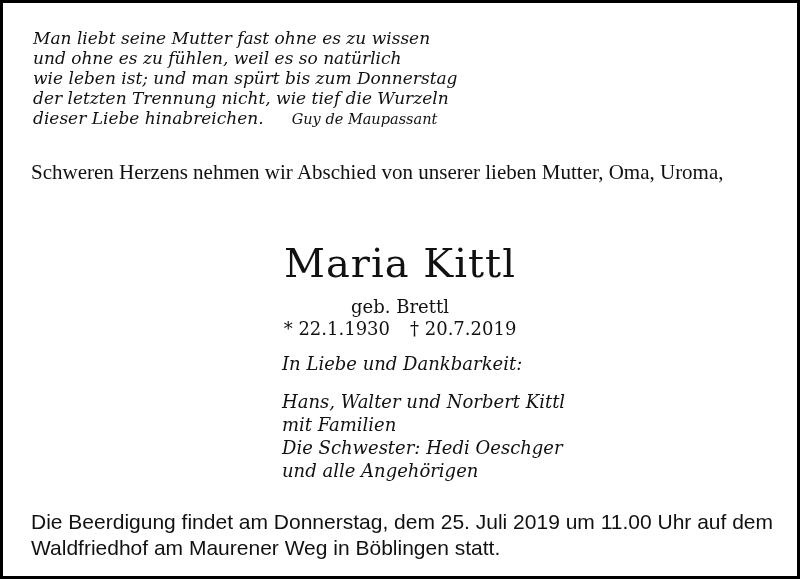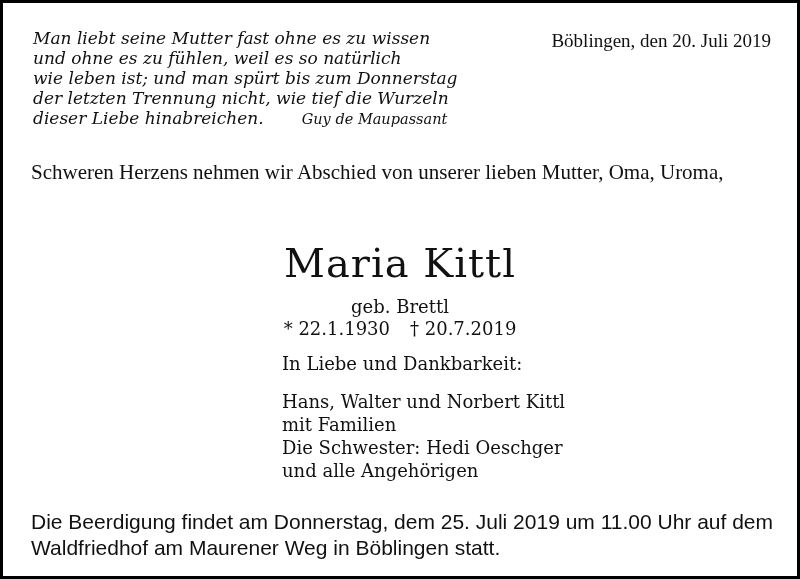--- a/index.html
+++ b/index.html
@@ -24,21 +24,21 @@
     top: 25px;
     font-family: "DejaVu Serif", serif;
     font-style: italic;
     font-size: 17px;
     line-height: 20px;
     white-space: nowrap;
   }
   .quote-lastline { display: flex; align-items: baseline; }
   .quote-attribution {
     font-size: 14.5px;
-    margin-left: 38px;
+    margin-left: 28px;
   }
   
   .dateline {
     position: absolute;
     top: 27px;
     right: 26px;
     font-family: "Liberation Serif", serif;
     font-size: 19px;
     white-space: nowrap;
   }
@@ -79,20 +79,21 @@
   .deceased-dates .date-death { margin-left: 20px; }
   
   .mourners {
     position: absolute;
     left: 279px;
     top: 349px;
     font-family: "DejaVu Serif", serif;
     font-size: 18px;
     line-height: 23px;
     white-space: nowrap;
+    font-style: italic;
   }
   .mourners-salutation { margin-bottom: 15px; }
   
   .funeral {
     position: absolute;
     left: 28px;
     top: 506px;
     font-family: Liberation Sans, sans-serif;
     font-size: 21px;
     line-height: 26px;
@@ -108,21 +109,20 @@
     <div>Man liebt seine Mutter fast ohne es zu wissen</div>
     <div>und ohne es zu fühlen, weil es so natürlich</div>
     <div>wie leben ist; und man spürt bis zum Donnerstag</div>
     <div>der letzten Trennung nicht, wie tief die Wurzeln</div>
     <div class="quote-lastline">
       <span>dieser Liebe hinabreichen.</span>
       <span class="quote-attribution">Guy de Maupassant</span>
     </div>
   </div>
 
-  <div class="dateline">Böblingen, den 20. Juli 2019</div>
 
   <div class="intro">
     <div>Schweren Herzens nehmen wir Abschied von unserer lieben Mutter, Oma, Uroma,</div>
   </div>
 
   <div class="deceased">
     <div class="deceased-name">Maria Kittl</div>
     <div class="deceased-birthname">geb. Brettl</div>
     <div class="deceased-dates">
       <span class="date-birth">* 22.1.1930</span><span class="date-death">† 20.7.2019</span>

